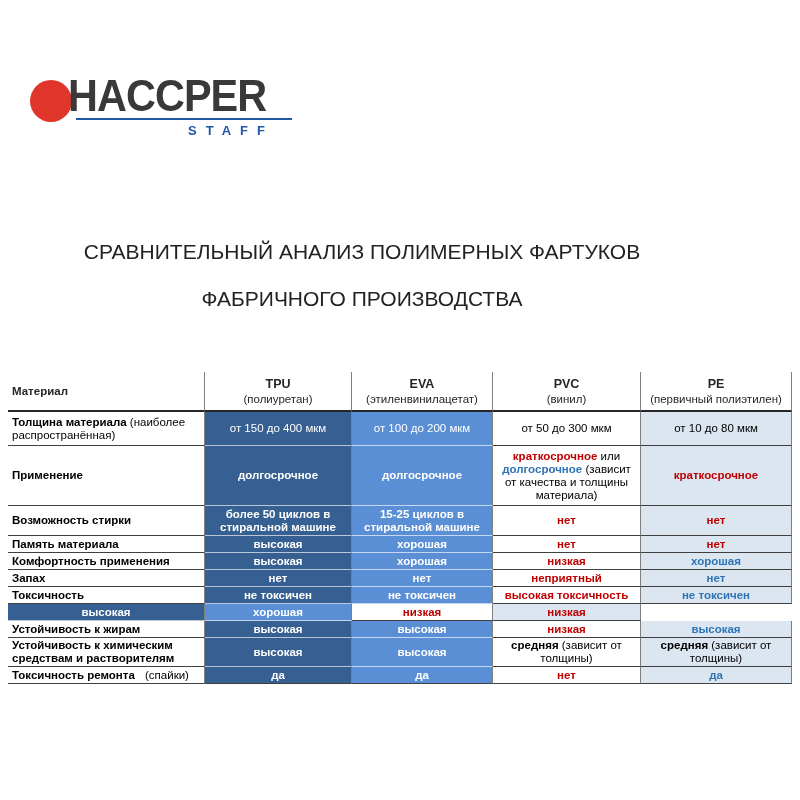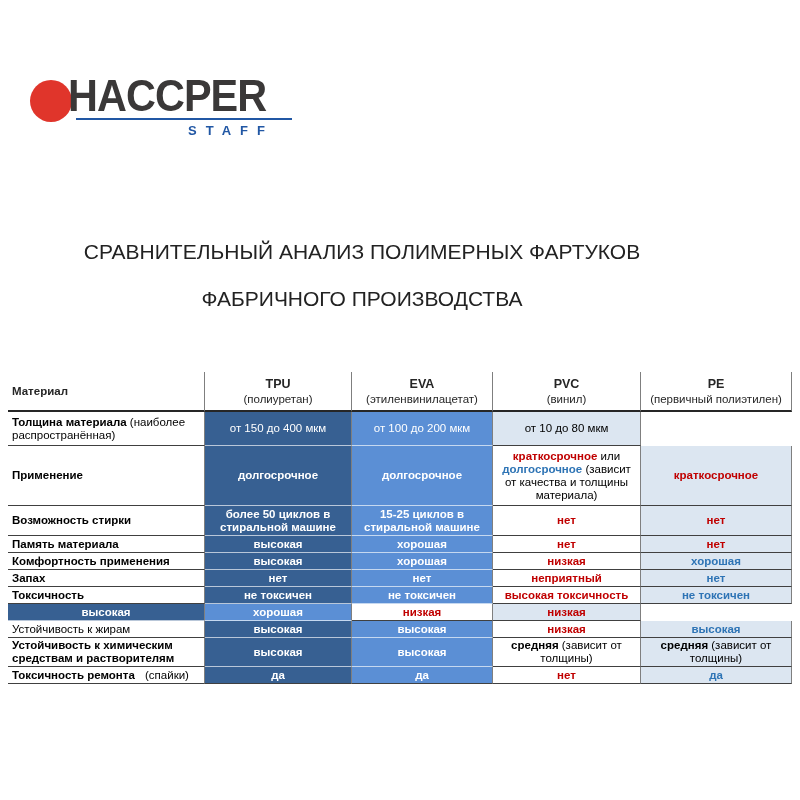--- a/index.html
+++ b/index.html
@@ -72,20 +72,23 @@
       <div class="trow" style="height: 34px;">
         <div class="cell lbl bdark">
           <div class="inner"><span style="color: rgb(0, 0, 0); font-weight: bold;">Толщина материала</span><span style="color: rgb(0, 0, 0); font-weight: normal;"> (наиболее распространённая)</span></div>
         </div>
         <div class="cell blight" style="background: rgb(55, 96, 146);">
           <div class="inner"><span style="color: rgb(255, 255, 255); font-weight: normal;">от 150 до 400 мкм</span></div>
         </div>
         <div class="cell blight" style="background: rgb(91, 143, 213);">
           <div class="inner"><span style="color: rgb(255, 255, 255); font-weight: normal;">от 100 до 200 мкм</span></div>
         </div>
+        <div class="cell bdark" style="background: rgb(255, 255, 255);">
+          <div class="inner"><span style="color: rgb(0, 0, 0); font-weight: normal;">от 50 до 300 мкм</span></div>
+        </div>
         <div class="cell bdark" style="background: rgb(220, 230, 241);">
           <div class="inner"><span style="color: rgb(0, 0, 0); font-weight: normal; text-align: right;">от 10 до 80 мкм</span></div>
         </div>
       </div>
       <div class="trow" style="height: 60px;">
         <div class="cell lbl bdark">
           <div class="inner"><span style="color: rgb(0, 0, 0); font-weight: bold;">Применение</span></div>
         </div>
         <div class="cell blight" style="background: rgb(55, 96, 146);">
           <div class="inner"><span style="color: rgb(255, 255, 255); font-weight: bold;">долгосрочное</span></div>
@@ -194,21 +197,21 @@
         </div>
         <div class="cell bdark" style="background: rgb(255, 255, 255);">
           <div class="inner"><span style="color: rgb(192, 0, 0); font-weight: bold;">низкая</span></div>
         </div>
         <div class="cell bdark" style="background: rgb(220, 230, 241);">
           <div class="inner"><span style="color: rgb(192, 0, 0); font-weight: bold;">низкая</span></div>
         </div>
       </div>
       <div class="trow" style="height: 17px;">
         <div class="cell lbl bdark">
-          <div class="inner"><span style="color: rgb(0, 0, 0); font-weight: normal;">Устойчивость к жирам</span></div>
+          <div class="inner"><span style="color: rgb(0, 0, 0); font-weight: bold;">Устойчивость к жирам</span></div>
         </div>
         <div class="cell blight" style="background: rgb(55, 96, 146);">
           <div class="inner"><span style="color: rgb(255, 255, 255); font-weight: bold;">высокая</span></div>
         </div>
         <div class="cell blight" style="background: rgb(91, 143, 213);">
           <div class="inner"><span style="color: rgb(255, 255, 255); font-weight: bold;">высокая</span></div>
         </div>
         <div class="cell bdark" style="background: rgb(255, 255, 255);">
           <div class="inner"><span style="color: rgb(192, 0, 0); font-weight: bold;">низкая</span></div>
         </div>

